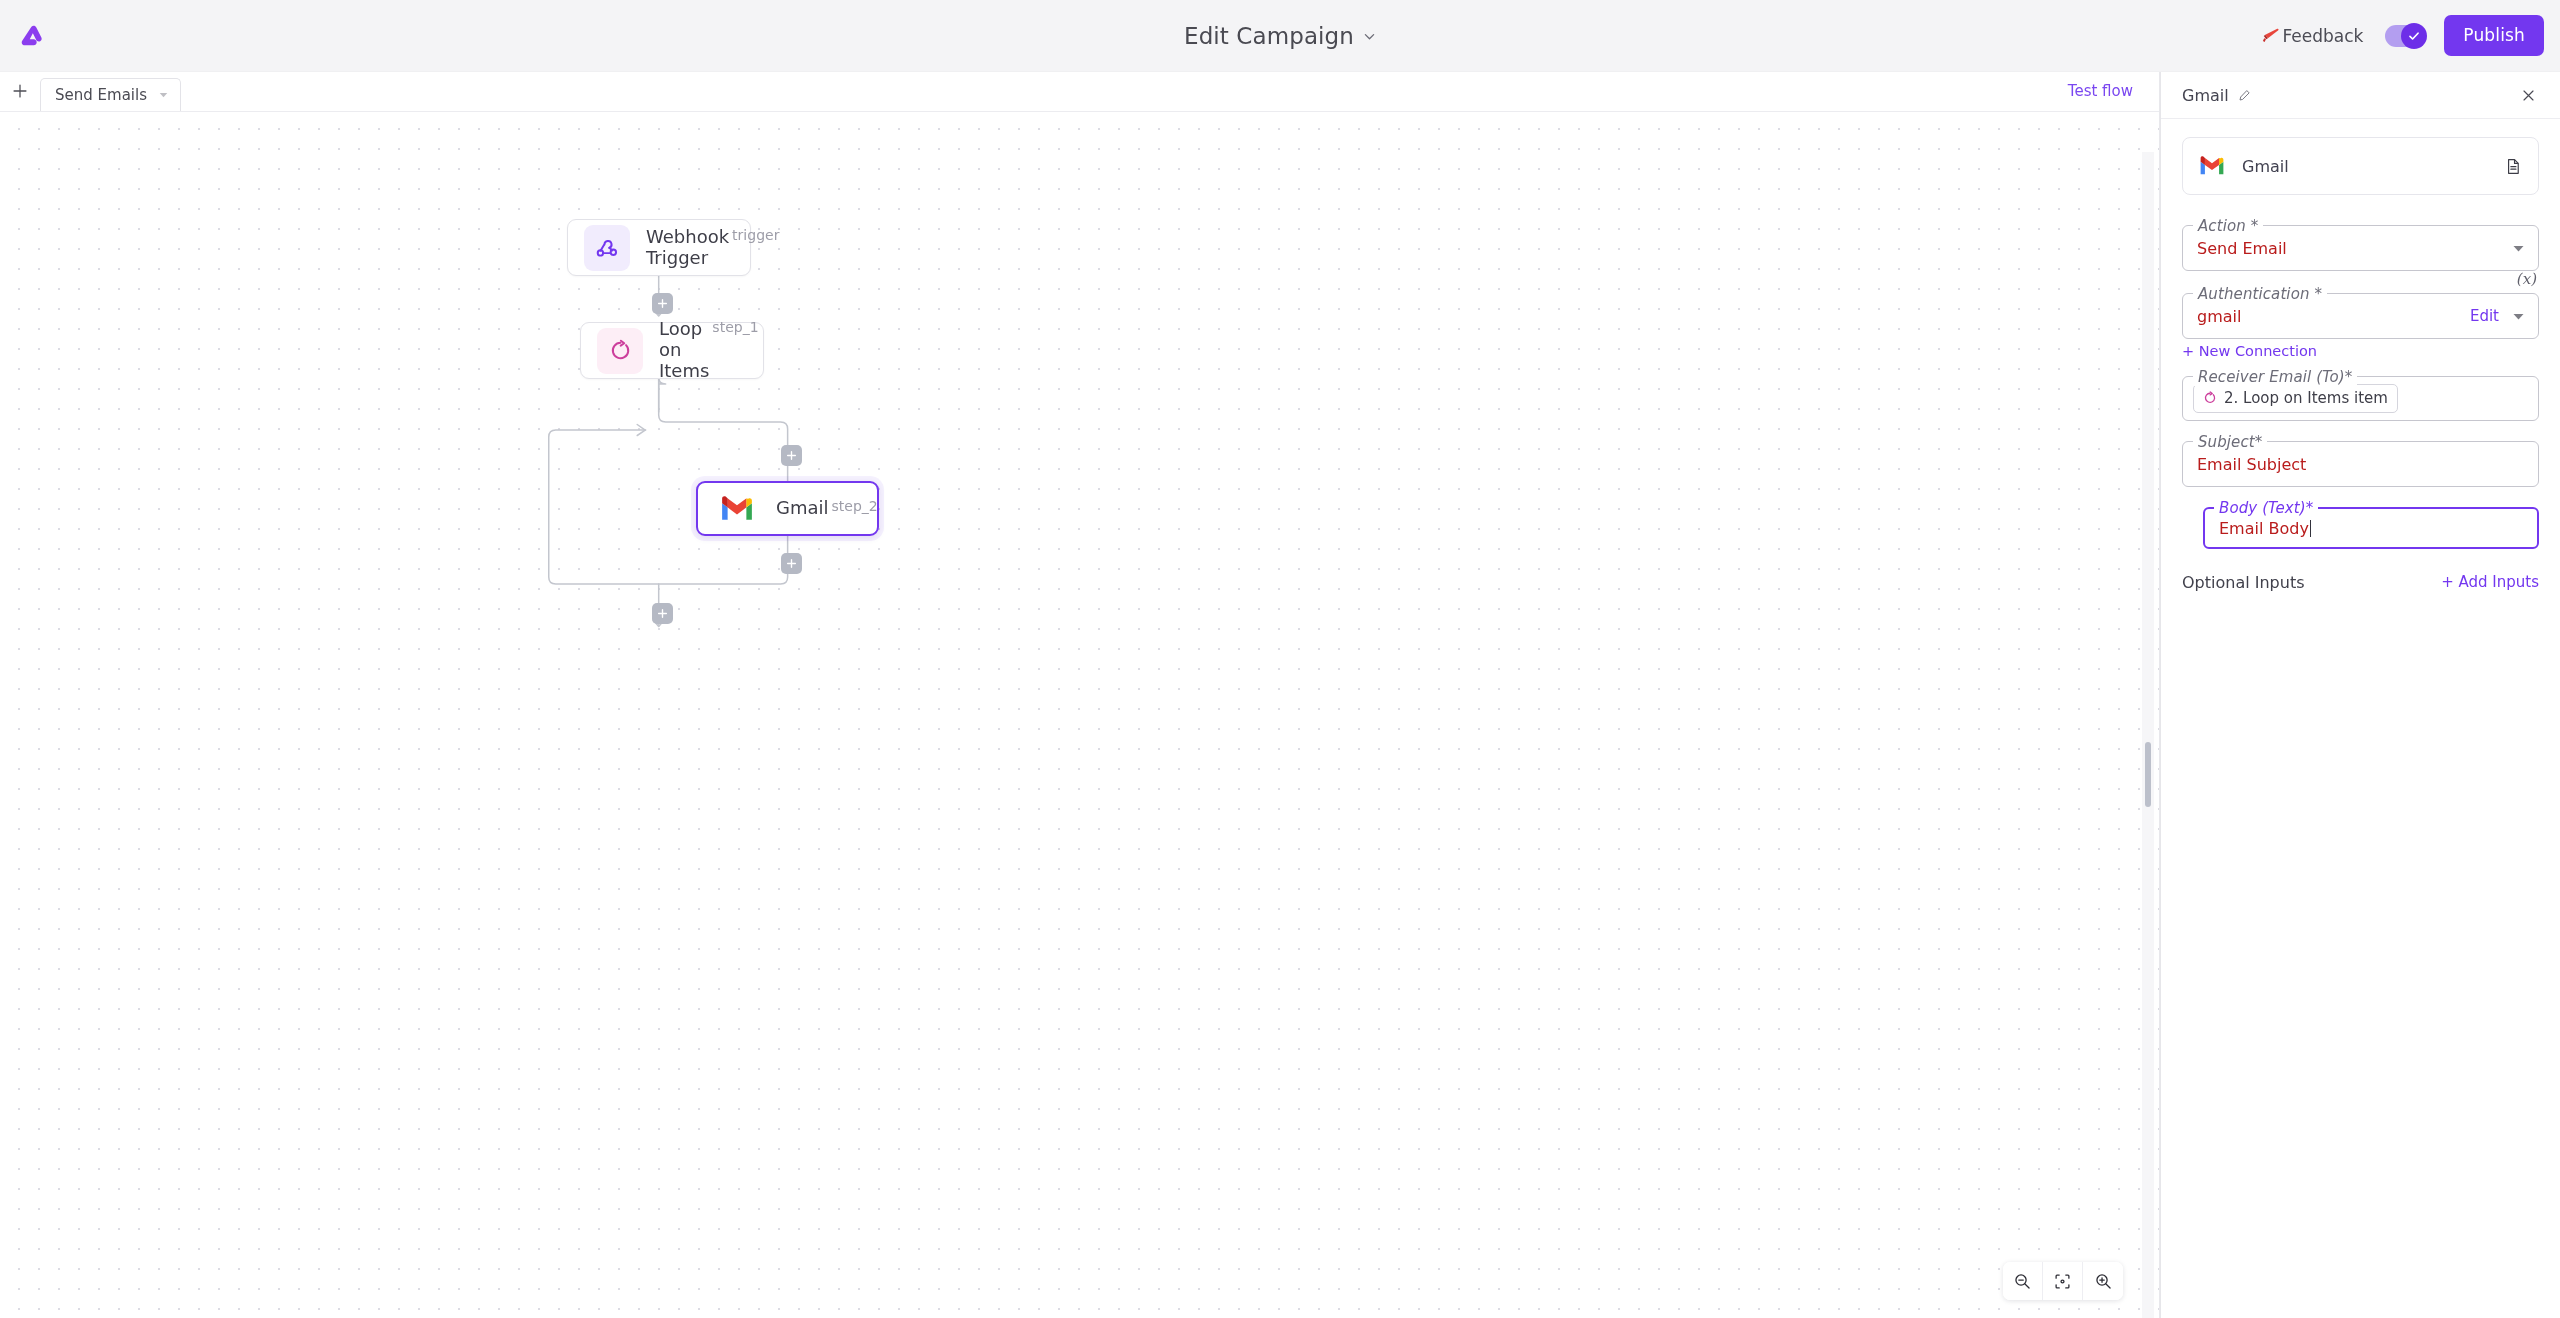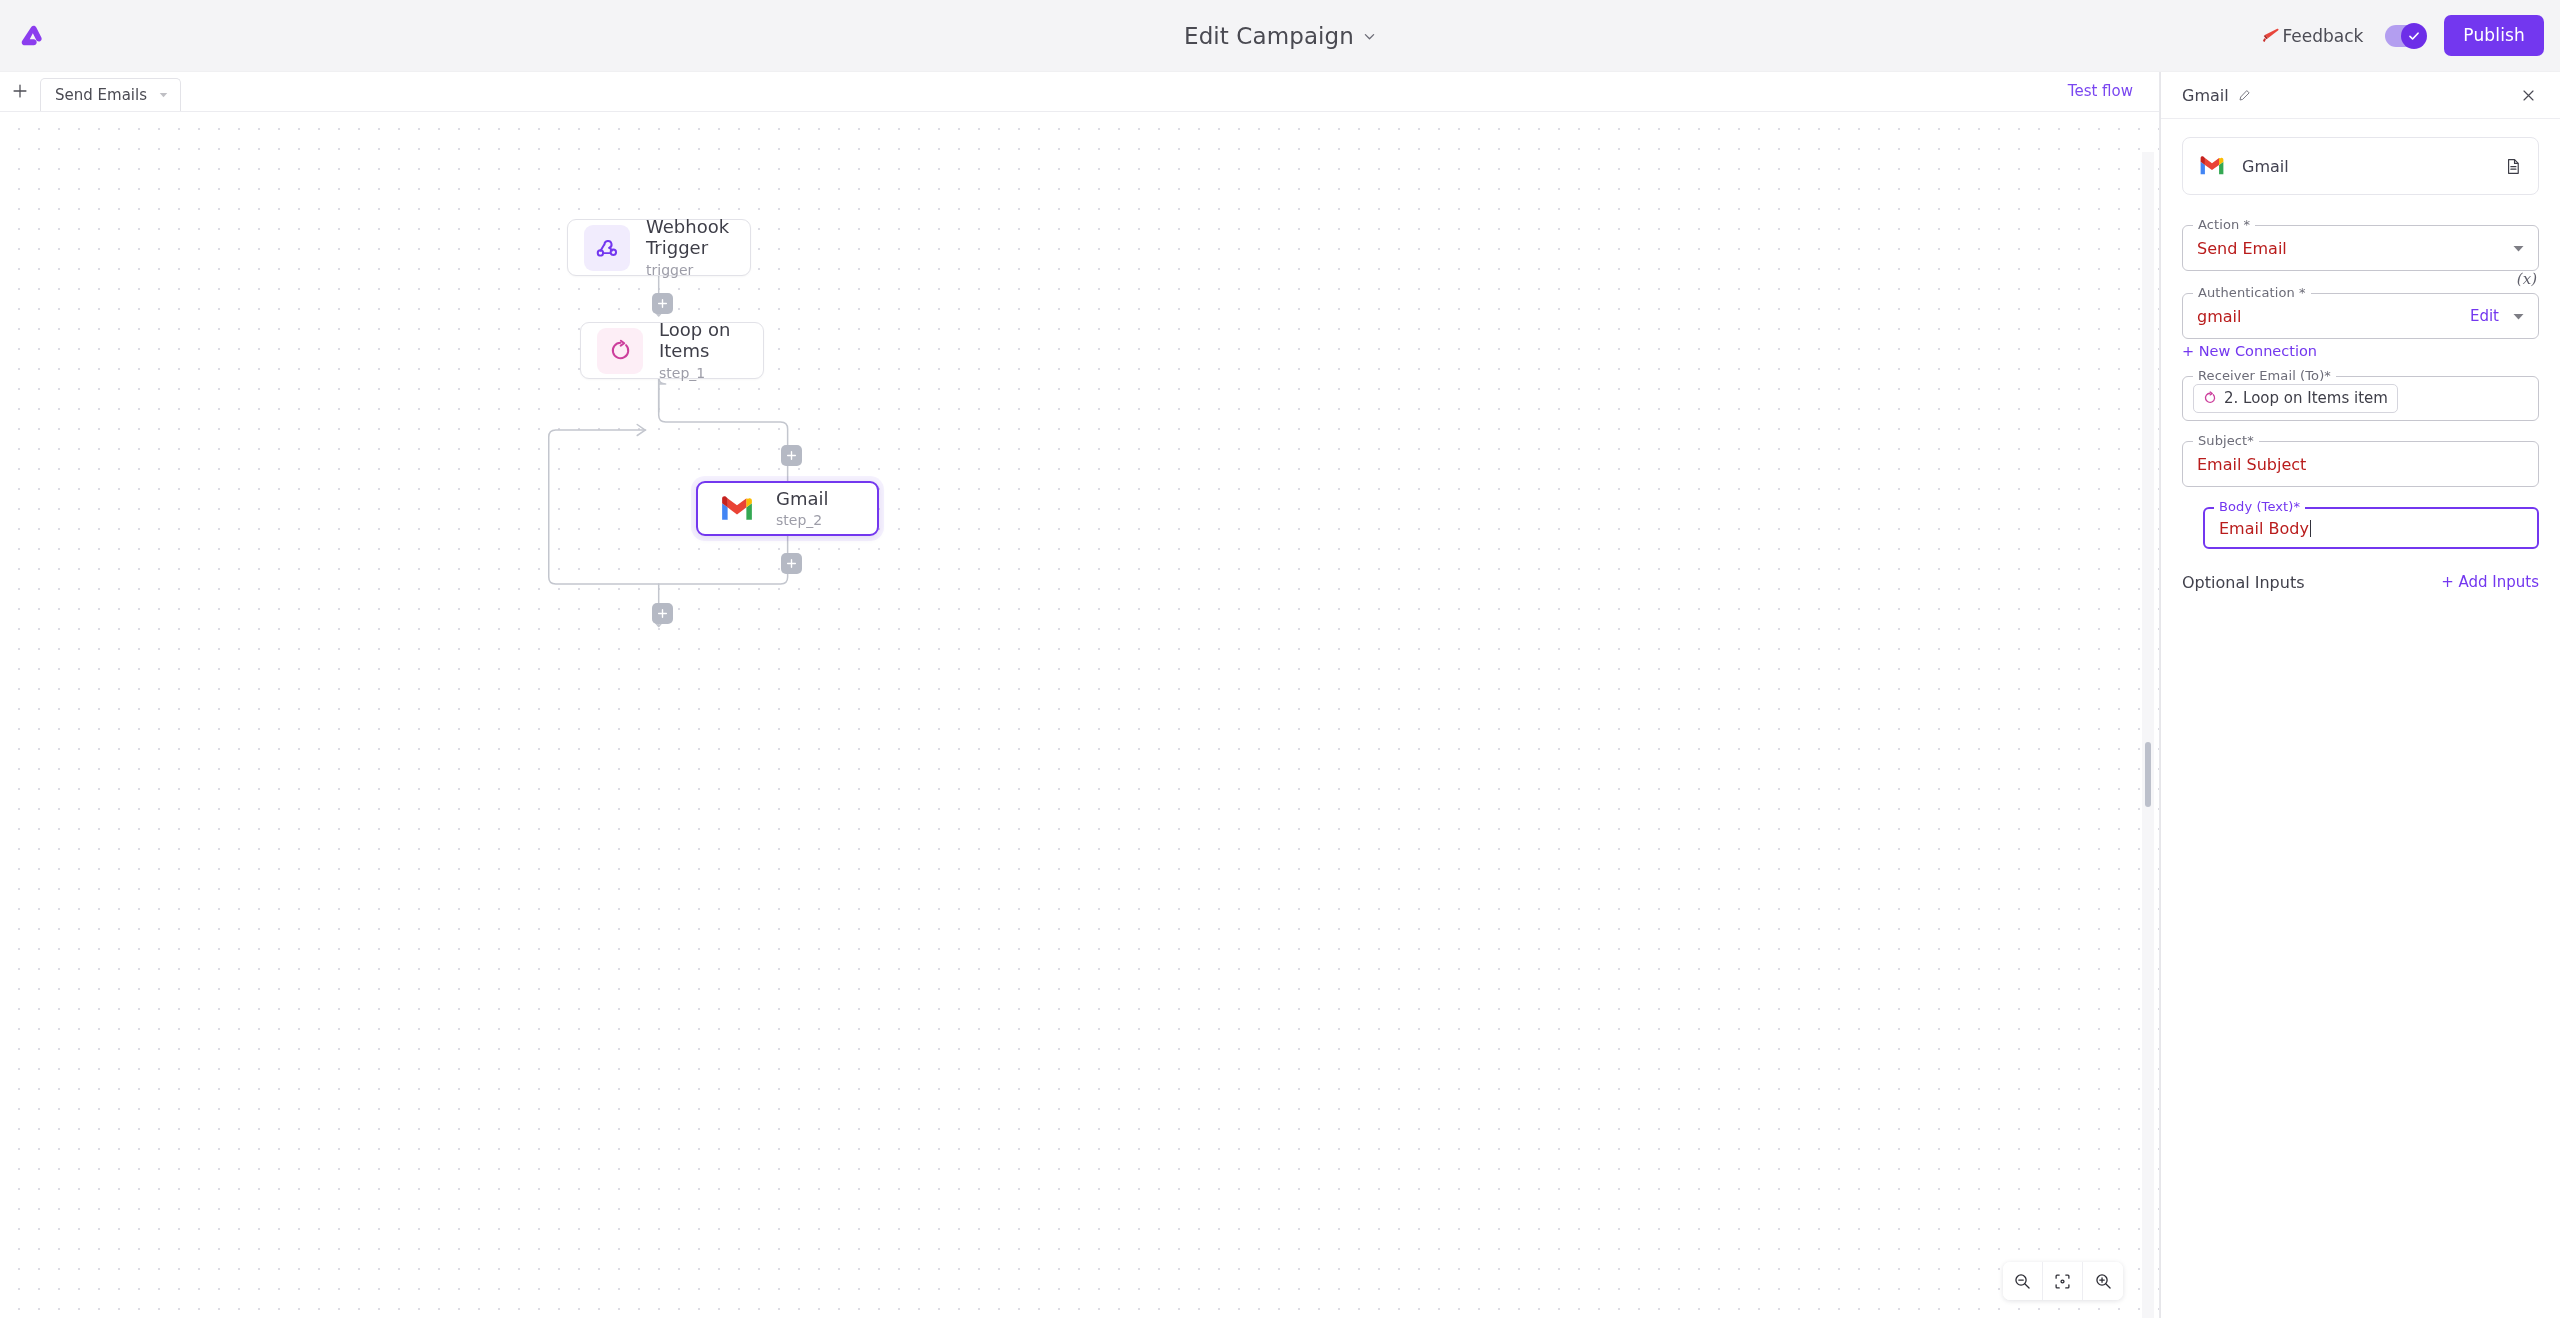--- a/index.html
+++ b/index.html
@@ -130,21 +130,21 @@
   }
   .node-icon {
     width: 46px; height: 46px; border-radius: 9px;
     display: flex; align-items: center; justify-content: center;
     flex: 0 0 46px;
   }
   .node-icon.violet { background: #f1ecfd; }
   .node-icon.pinkish { background: #fdeef6; }
   .node-icon.plain  { background: transparent; }
   .node-icon svg { display: block; }
-  .node-text { margin-left: 16px; display: flex; flex-direction: column; gap: 3px; }
+  .node-text { margin-left: 16px; display: flex; gap: 3px; }
   .node-title { font-size: 18px; color: #3e3e48; line-height: 1.15; }
   .node-sub { font-size: 14px; color: #9d9da8; line-height: 1.15; }
 
   
   .plus-handle {
     position: absolute; width: 21px; height: 21px;
     border-radius: 5px; background: #b5b9c4;
     display: flex; align-items: center; justify-content: center;
     cursor: pointer; z-index: 3;
   }
@@ -207,22 +207,22 @@
   .field { position: relative; margin-bottom: 22px; }
   .field .outline {
     border: 1px solid #c6c6ce; border-radius: 6px;
     min-height: 46px; display: flex; align-items: center;
     padding: 0 14px; background: #fff; cursor: text;
   }
   .field.focused .outline { border: 2px solid #7337ef; }
   .field .legend {
     position: absolute; top: -8px; left: 11px;
     background: #fff; padding: 0 5px;
-    font-size: 13px; color: #6c6c78; letter-spacing: .1px;
-    pointer-events: none; white-space: nowrap;
+    font-size: 15px; color: #6c6c78; letter-spacing: .1px;
+    pointer-events: none; white-space: nowrap; font-style: italic;
   }
   .field.focused .legend { color: #7337ef; }
   .field .value { font-size: 16px; color: #b91c1c; }
   .field .value.caret::after {
     content: ""; display: inline-block; width: 1px; height: 17px;
     background: #32323c; margin-left: 1px; vertical-align: -3px;
   }
   .field .trail { margin-left: auto; display: flex; align-items: center; gap: 14px; }
   .edit-link { color: #7337ef; font-size: 15px; cursor: pointer; }
   .tri-dn { width: 11px; height: 7px; display: block; opacity:.72; }

